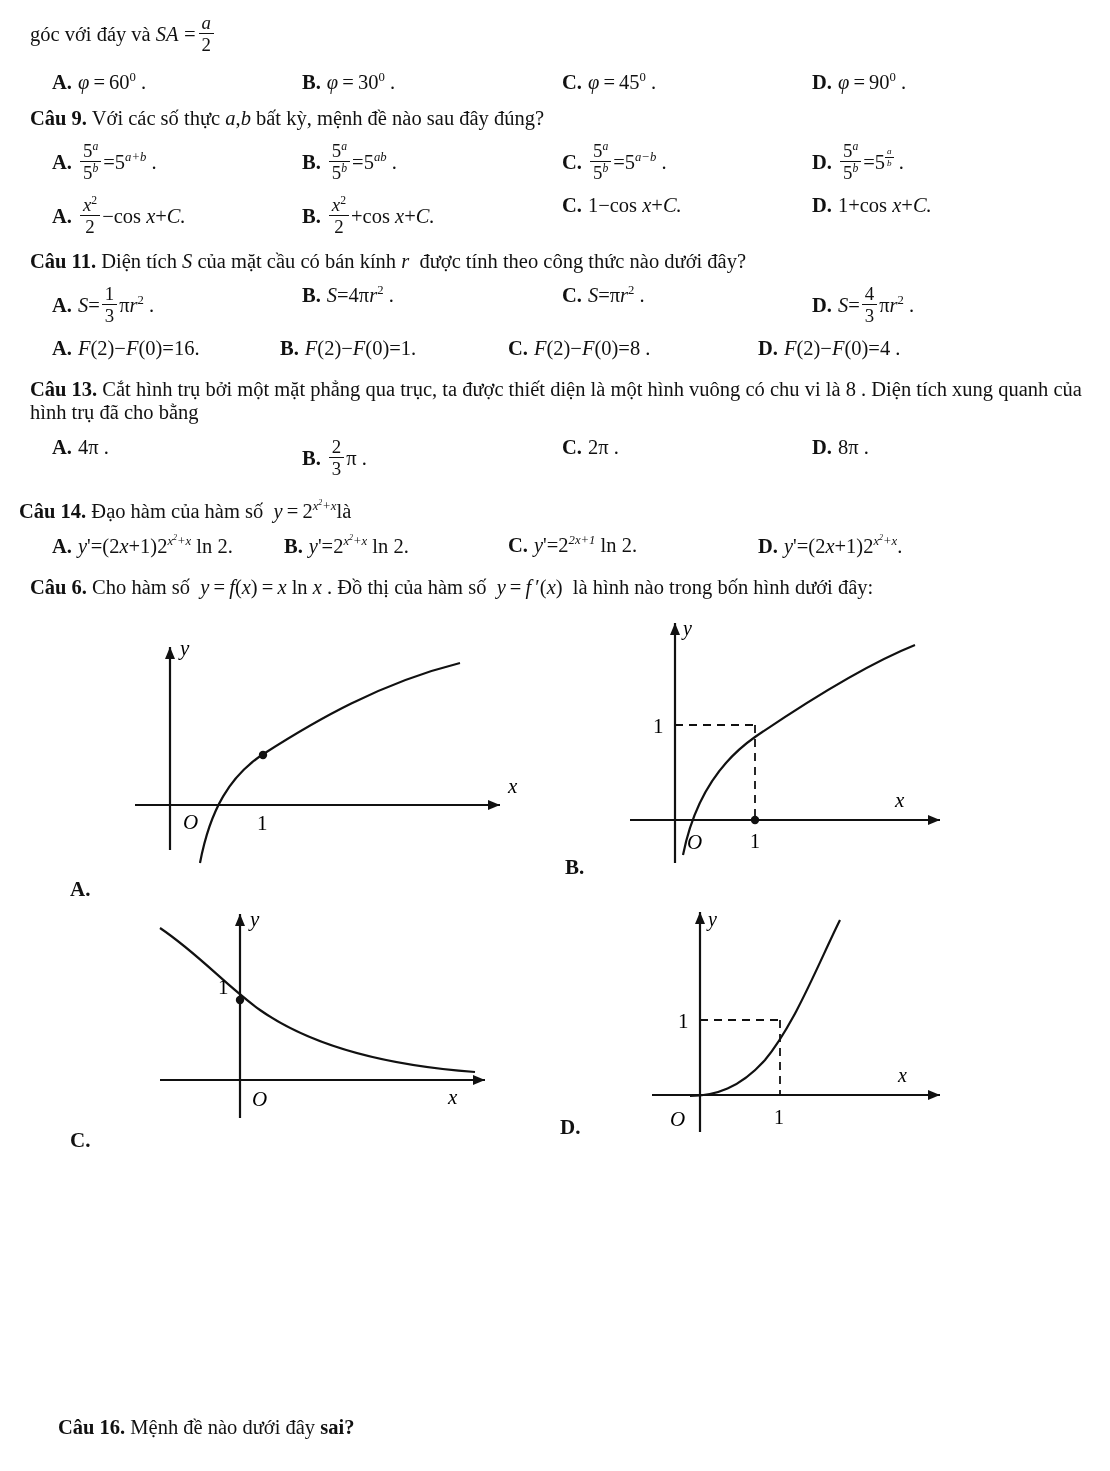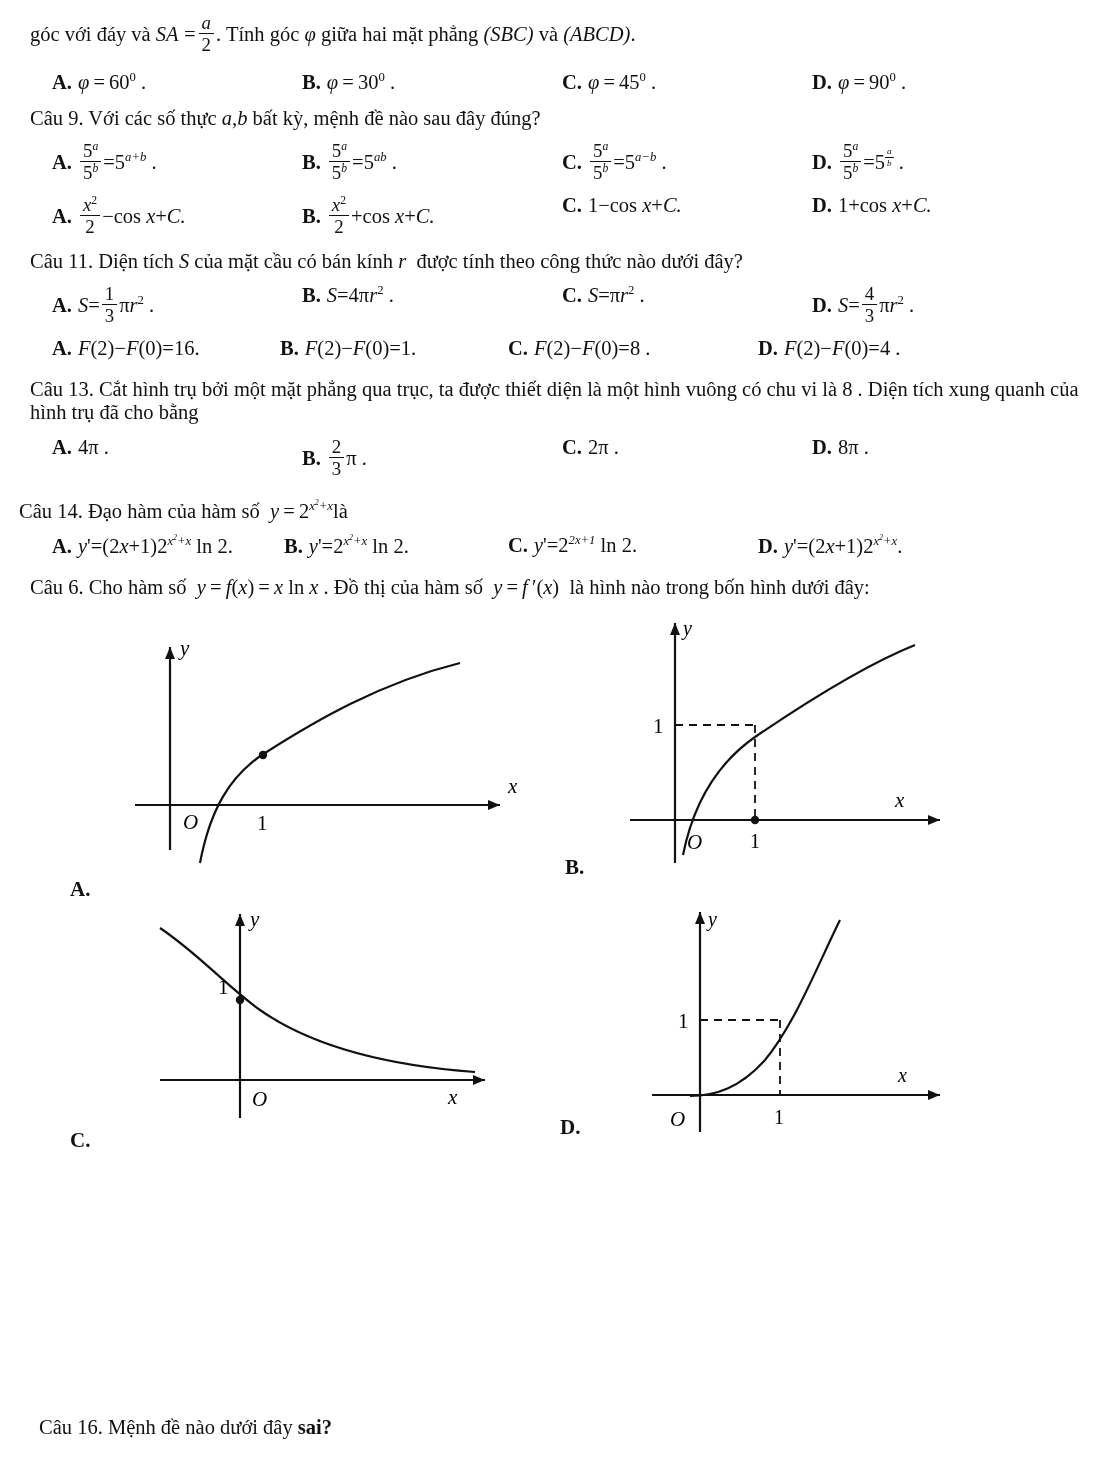--- a/index.html
+++ b/index.html
@@ -21,21 +21,21 @@
     height: 1471px;
     padding: 0;
     box-sizing: border-box;
   }
   .q {
     margin-top: 13px;
     padding-left: 30px;
     font-size: 20.5px;
   }
   .qlabel {
-    font-weight: normal;
+    font-weight: bold;
     text-align: right;
   }
   .opts {
     display: flex;
     margin-top: 9px;
     padding-left: 52px;
     font-size: 20.5px;
     align-items: flex-start;
   }
   .opt {
@@ -99,21 +99,21 @@
     font-size: 20.5px;
   }
   .bold { font-weight: bold; }
 </style>
 </head>
 <body>
 
 <div class="page">
 
   <div class="q" style="margin-top:12px;">
-    <span>góc với đáy và </span><span class="it">SA =</span><span class="frac"><span class="num it">a</span><span class="den">2</span></span><span>. Tính góc <span class="it">φ</span> giữa hai mặt phẳng <span class="it">(SBC)</span> và <span class="it">(ABCD)</span>.</span>
+    <span>góc với đáy và </span><span class="it">SA =</span><span class="frac"><span class="num it">a</span><span class="den">2</span></span>
   </div>
 
   <div class="opts" style="margin-top:14px;">
     <div class="opt" style="width:250px;">
       <span class="lbl">A.</span>
       <span><span class="it">φ</span> = 60<span class="deg">0</span> .</span>
     </div>
     <div class="opt" style="width:260px;">
       <span class="lbl">B.</span>
       <span><span class="it">φ</span> = 30<span class="deg">0</span> .</span>
@@ -328,18 +328,18 @@
         <text x="48" y="128" font-family="Liberation Serif, serif" font-size="21">1</text>
         <text x="40" y="226" font-family="Liberation Serif, serif" font-style="italic" font-size="21">O</text>
         <text x="144" y="224" font-family="Liberation Serif, serif" font-size="20">1</text>
         <text x="268" y="182" font-family="Liberation Serif, serif" font-style="italic" font-size="20">x</text>
         <text x="78" y="26" font-family="Liberation Serif, serif" font-style="italic" font-size="20">y</text>
       </svg>
       <span class="figlabel" style="left:-70px; top:215px;">D.</span>
     </div>
   </div>
 
-  <div class="tail" style="position:absolute; left:0; top:1398px; padding-left:39px;">
+  <div class="tail" style="position:absolute; left:0; top:1398px; padding-left:58px;">
     <span class="qlabel">Câu 16.</span>
     <span> Mệnh đề nào dưới đây <span class="bold">sai?</span></span>
   </div>
 
 </div>
 
 </body></html>

